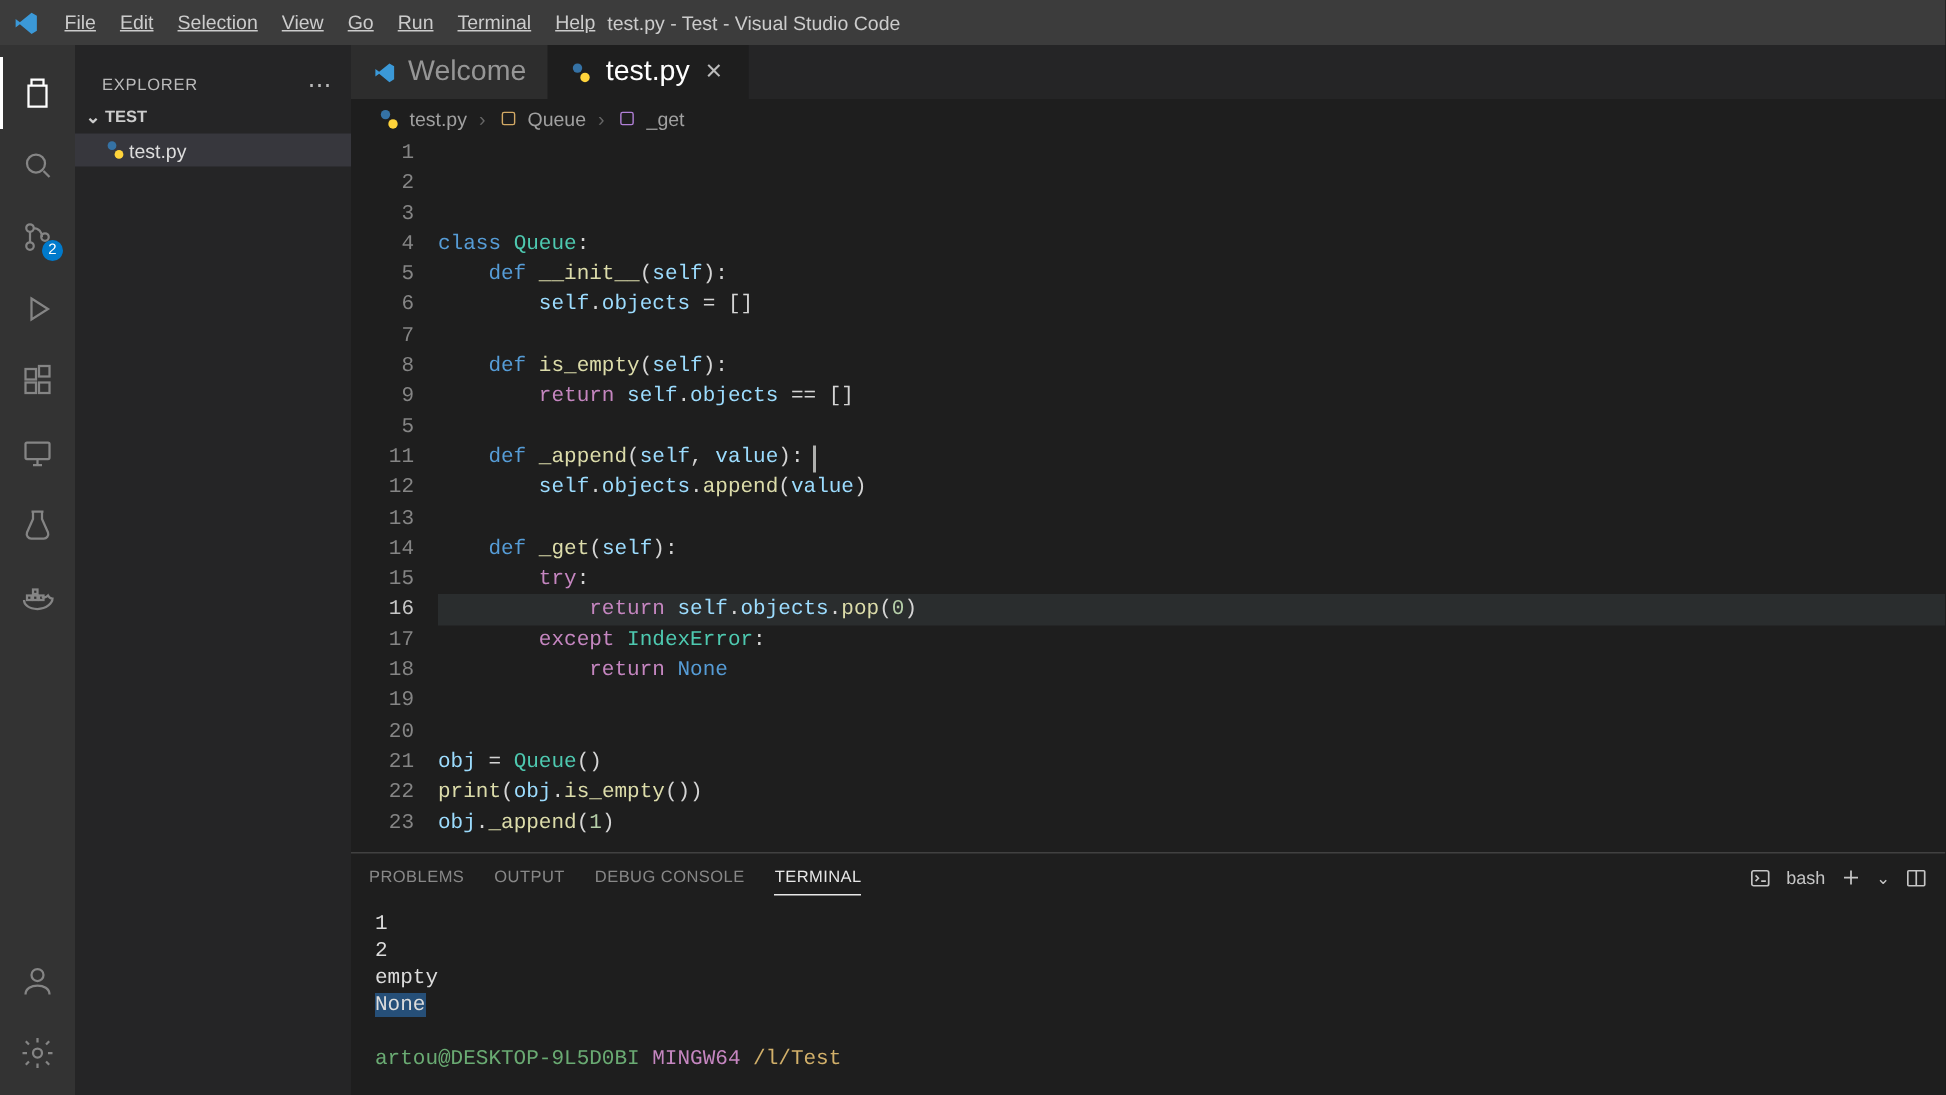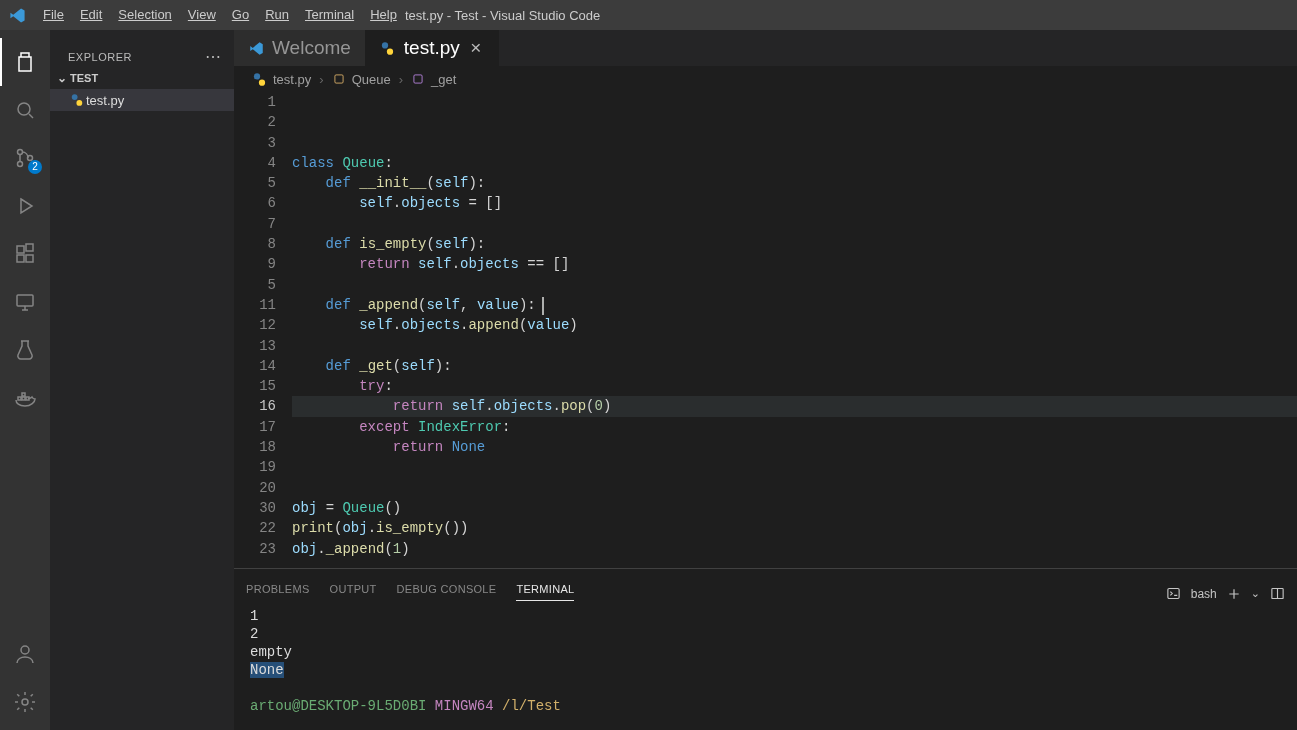--- a/index.html
+++ b/index.html
@@ -50,21 +50,21 @@
   .kw2 { color:#c586c0;margin-top:48px; }
   .cls { color:#4ec9b0; }
   .fn { color:#dcdcaa; }
   .var { color:#9cdcfe; }
   .num { color:#b5cea8; }
   .const { color:#569cd6; }
   .op { color:#d4d4d4; }
   .err { color:#4ec9b0;}
   
   .panel { height:162px; border-top:1px solid #414141; background:#1e1e1e; display:flex; flex-direction:column;}
-  .panel-tabs { height:32px; display:flex; align-items:flex-end; padding:0 12px; gap:32px; }
+  .panel-tabs { height:32px; display:flex; align-items:center; padding:0 12px; gap:32px; }
   .panel-tab { font-size:11px; color:#888; padding:5px 0; letter-spacing:0.3px; border-bottom:1px solid transparent;}
   .panel-tab.active { color:#e7e7e7; border-bottom:1px solid #e7e7e7;}
   .panel-right { margin-left:auto; display:flex; align-items:center; gap:10px; color:#c5c5c5; font-size:12px;}
   .panel-right .picon { display:inline-flex; align-items:center;}
   .terminal-body { flex:1; padding:6px 16px; font-family:Consolas,"Courier New",monospace; font-size:14px; line-height:18px; color:#dcdcdc; overflow:hidden;}
   .term-user { color:#6aab73; }
   .term-branch { color:#c586c0; }
   .term-path { color:#d2b06a; }
   .term-sel { background:#264f78; }
   
@@ -248,21 +248,21 @@
           <div class="gutter-line">11</div>
           <div class="gutter-line">12</div>
           <div class="gutter-line">13</div>
           <div class="gutter-line">14</div>
           <div class="gutter-line">15</div>
           <div class="gutter-line hl">16</div>
           <div class="gutter-line">17</div>
           <div class="gutter-line">18</div>
           <div class="gutter-line">19</div>
           <div class="gutter-line">20</div>
-          <div class="gutter-line">30</div>
+          <div class="gutter-line">21</div>
           <div class="gutter-line">22</div>
           <div class="gutter-line">23</div>
         </div>
       <div class="code-lines" id="code-lines"><div class="code-line">&nbsp;</div><div class="code-line">&nbsp;</div><div class="code-line">&nbsp;</div><div class="code-line"><span class="kw">class</span> <span class="cls">Queue</span>:</div><div class="code-line">    <span class="kw">def</span> <span class="fn">__init__</span>(<span class="var">self</span>):</div><div class="code-line">        <span class="var">self</span>.<span class="var">objects</span> <span class="op">=</span> []</div><div class="code-line">&nbsp;</div><div class="code-line">    <span class="kw">def</span> <span class="fn">is_empty</span>(<span class="var">self</span>):</div><div class="code-line">        <span class="kw2">return</span> <span class="var">self</span>.<span class="var">objects</span> <span class="op">==</span> []</div><div class="code-line">&nbsp;</div><div class="code-line">    <span class="kw">def</span> <span class="fn">_append</span>(<span class="var">self</span>, <span class="var">value</span>):</div><div class="code-line">        <span class="var">self</span>.<span class="var">objects</span>.<span class="fn">append</span>(<span class="var">value</span>)</div><div class="code-line">&nbsp;</div><div class="code-line">    <span class="kw">def</span> <span class="fn">_get</span>(<span class="var">self</span>):</div><div class="code-line">        <span class="kw2">try</span>:</div><div class="code-line hl">            <span class="kw2">return</span> <span class="var">self</span>.<span class="var">objects</span>.<span class="fn">pop</span>(<span class="num">0</span>)</div><div class="code-line">        <span class="kw2">except</span> <span class="err">IndexError</span>:</div><div class="code-line">            <span class="kw2">return</span> <span class="const">None</span></div><div class="code-line">&nbsp;</div><div class="code-line">&nbsp;</div><div class="code-line"><span class="var">obj</span> <span class="op">=</span> <span class="cls">Queue</span>()</div><div class="code-line"><span class="fn">print</span>(<span class="var">obj</span>.<span class="fn">is_empty</span>())</div><div class="code-line"><span class="var">obj</span>.<span class="fn">_append</span>(<span class="num">1</span>)</div><div class="cursor" style="top: 205px; left: 250px;"></div></div>
     </div>
 
     <div class="panel">
       <div class="panel-tabs">
         <div id="panel-tab-list" style="display:flex; gap:20px;">
             <div class="panel-tab">PROBLEMS</div>

